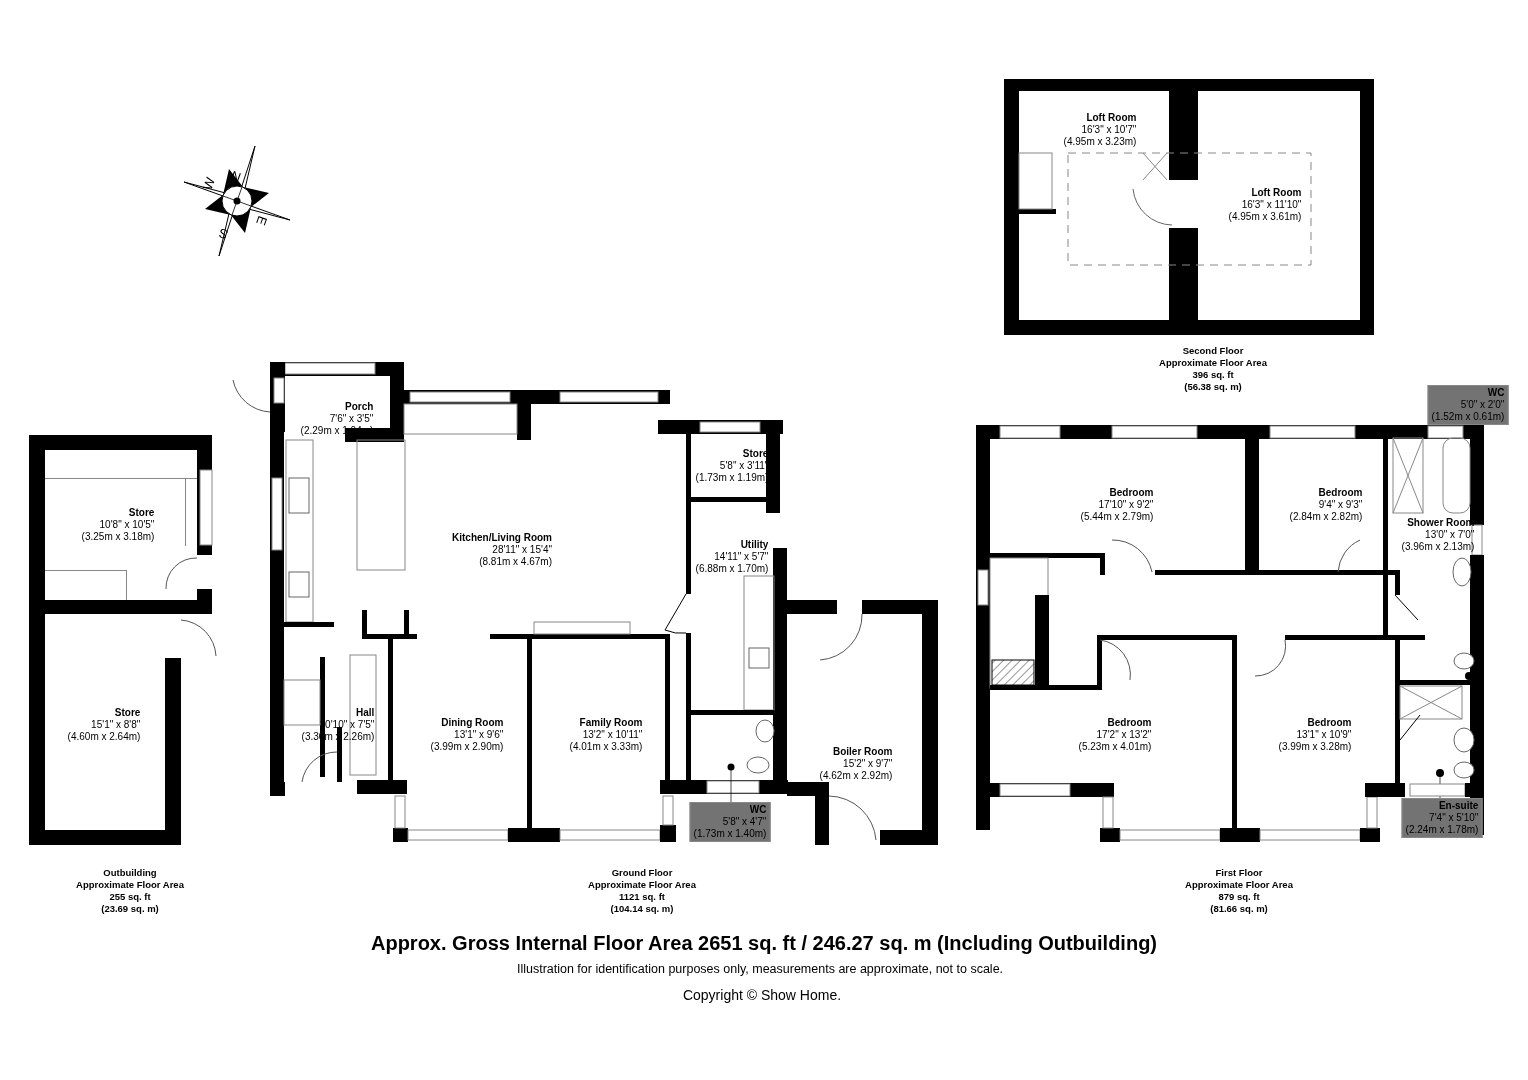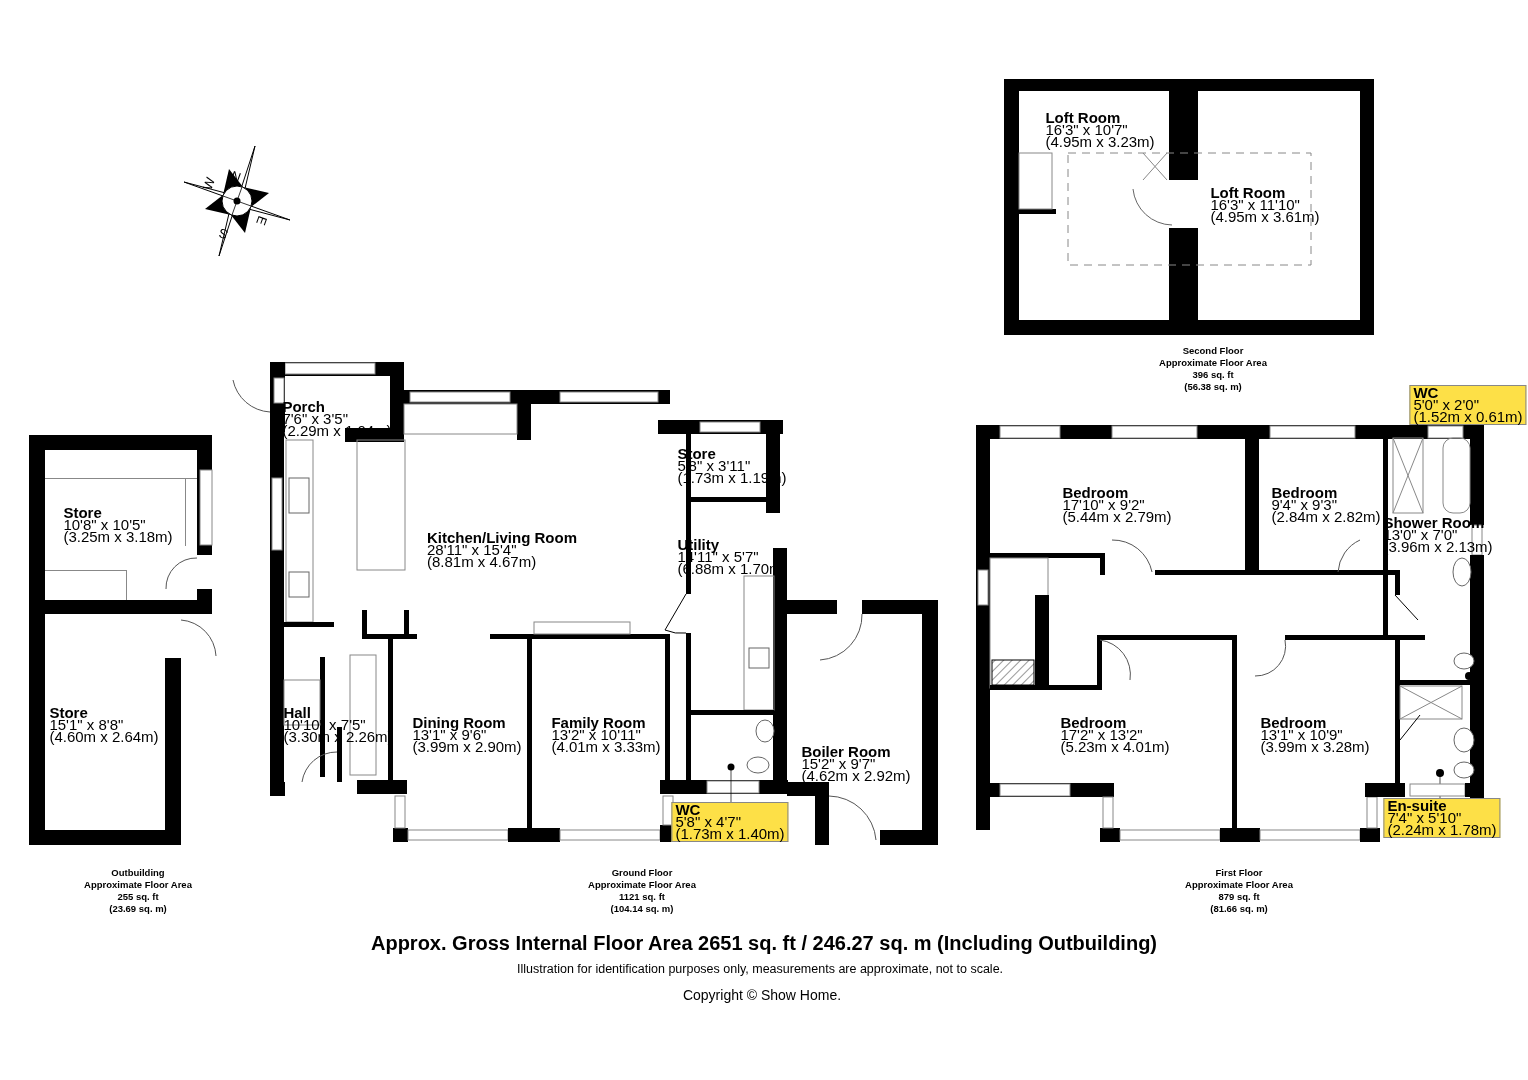--- a/index.html
+++ b/index.html
@@ -1,21 +1,21 @@
 <!DOCTYPE html>
 <html><head>
 <meta charset="utf-8">
 <style>
   html, body { margin: 0; padding: 0; background: #ffffff; }
   body { width: 1528px; height: 1080px; position: relative; overflow: hidden; font-family: "Liberation Sans", sans-serif; color: #000; }
   svg#plan { position: absolute; left: 0; top: 0; }
-  .lbl { position: absolute; text-align: left; transform: translateX(-50%); line-height: 12px; font-size: 15px; white-space: nowrap; }
+  .lbl { position: absolute; text-align: right; transform: translateX(-50%); line-height: 12px; font-size: 10px; white-space: nowrap; }
   .lbl .name { font-weight: bold; display: block; }
   .lbl .imp, .lbl .met { display: block; }
-  .boxed { border: 1px solid #888; background: #fde047; padding: 1px 3px; }
+  .boxed { border: 1px solid #888; background: #737373; padding: 1px 3px; }
   .floor { position: absolute; text-align: center; transform: translateX(-50%); font-size: 9.5px; line-height: 12px; font-weight: bold; white-space: nowrap; }
   .floor span { display: block; }
   .footer-main { position: absolute; left: 764px; top: 932px; transform: translateX(-50%); font-size: 20px; font-weight: bold; white-space: nowrap; font-family: "Liberation Sans", sans-serif; }
   .footer-sub { position: absolute; left: 760px; top: 962px; transform: translateX(-50%); font-size: 12.5px; white-space: nowrap; }
   .footer-copy { position: absolute; left: 762px; top: 987px; transform: translateX(-50%); font-size: 14px; white-space: nowrap; }
   .compass-letter { font-family: "Liberation Sans", sans-serif; font-size: 13px; }
 </style>
 </head>
 <body>
 
@@ -237,21 +237,21 @@
 <div class="lbl" style="left:118px;top:507px;">
   <span class="name">Store</span>
   <span class="imp">10'8" x 10'5"</span>
   <span class="met">(3.25m x 3.18m)</span>
 </div>
 <div class="lbl" style="left:104px;top:707px;">
   <span class="name">Store</span>
   <span class="imp">15'1" x 8'8"</span>
   <span class="met">(4.60m x 2.64m)</span>
 </div>
-<div class="floor" style="left:130px;top:867px;margin-left:8px;">
+<div class="floor" style="left:130px;top:867px;">
   <span>Outbuilding</span>
   <span>Approximate Floor Area</span>
   <span>255 sq. ft</span>
   <span>(23.69 sq. m)</span>
 </div>
 
 <div class="lbl" style="left:337px;top:401px;">
   <span class="name">Porch</span>
   <span class="imp">7'6" x 3'5"</span>
   <span class="met">(2.29m x 1.04m)</span>

